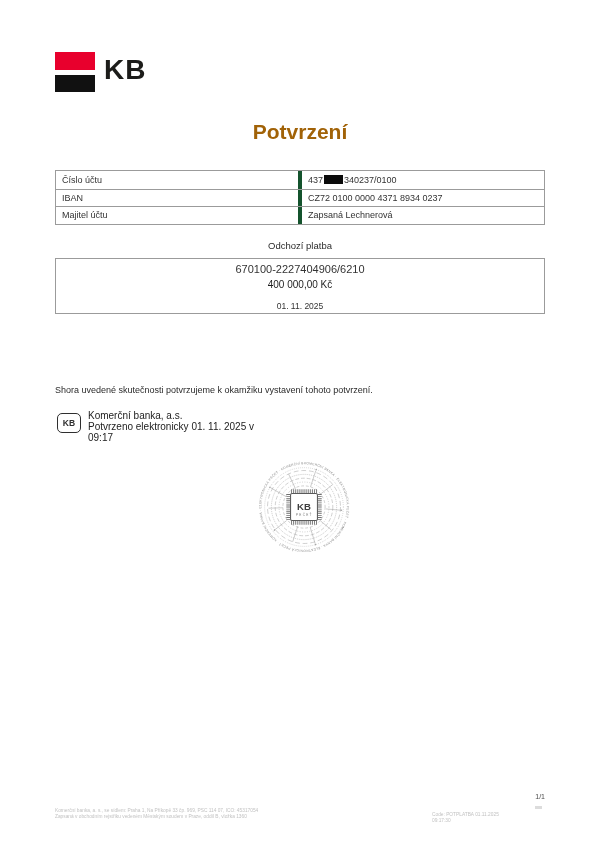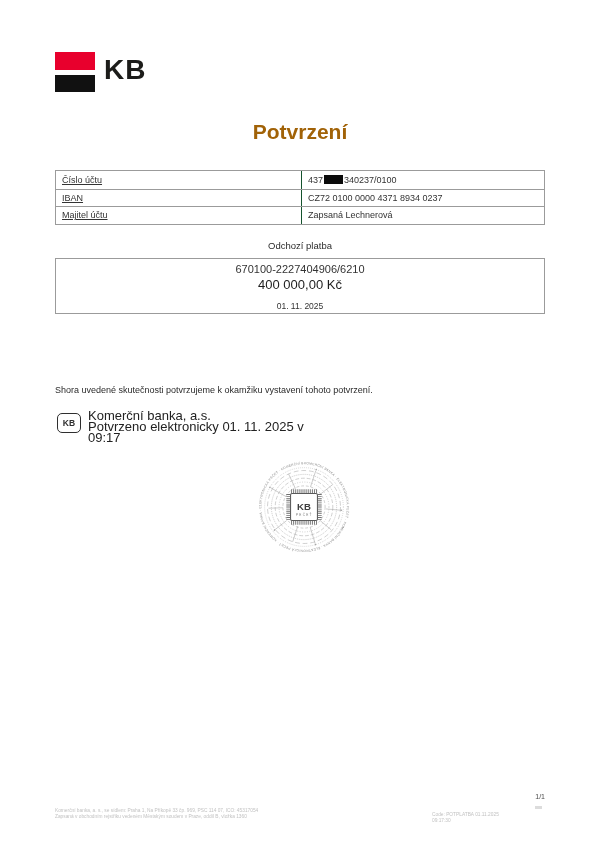--- a/index.html
+++ b/index.html
@@ -15,38 +15,38 @@
 
   
   .doc-title { position:absolute; left:0; right:0; top:120px; text-align:center; font-size:21px; font-weight:bold; color:#a16207; }
 
   
   .tbl { position:absolute; left:55px; width:490px; border:1px solid #9b9b9b; background:#fff; }
   .tbl1 { top:170px; }
   .tbl2 { top:332px; }
   .tbl-row { display:flex; height:17.5px; align-items:center; font-size:9px; color:#333; }
   .tbl-row + .tbl-row { border-top:1px solid #9b9b9b; }
-  .tbl-label { width:246px; padding-left:6px; border-right:1px solid #14532d; height:100%; display:flex; align-items:center;text-decoration:underline; }
+  .tbl-label { width:246px; padding-left:6px; border-right:4px solid #14532d; height:100%; display:flex; align-items:center; }
   .tbl-value { padding-left:6px; display:flex; align-items:center; }
   .redaction { display:inline-block; width:19px; height:9px; background:#0b0b0b; margin:0 1px; vertical-align:middle; }
 
   
   .section-header { position:absolute; left:0; right:0; top:240px; text-align:center; font-size:9.5px; color:#2b2b2b; }
   .payment-box { position:absolute; left:55px; top:258px; width:490px; height:56px; border:1px solid #9b9b9b; text-align:center; }
   .payment-ref { margin-top:5px; font-size:11px; line-height:10px; color:#333; }
-  .payment-amount { margin-top:3px; font-size:13px; line-height:16px; color:#1d1d1d; }
+  .payment-amount { margin-top:3px; font-size:10px; line-height:16px; color:#1d1d1d; }
   .payment-date { margin-top:8px; font-size:8.5px; line-height:10px; color:#333; }
 
   
   .confirm-text { position:absolute; left:55px; top:385px; width:490px; font-size:9px; color:#2b2b2b; }
 
   
   .signature { position:absolute; left:55px; top:411px; width:320px; }
   .kb-badge { position:absolute; left:2px; top:2px; width:24px; height:20px; border:1.5px solid #2f2f2f; border-radius:5px; display:flex; align-items:center; justify-content:center; font-size:8.5px; font-weight:bold; color:#2f2f2f; background:#fff; }
-  .signature-lines { margin-left:33px; font-size:13px; line-height:10.8px; color:#222; }
+  .signature-lines { margin-left:33px; font-size:10px; line-height:10.8px; color:#222; }
 
   
   .stamp { position:absolute; left:256px; top:459px; width:96px; height:96px; }
 
   
   .page-number { position:absolute; right:55px; top:793px; font-size:7px; color:#4a4a4a; text-align:right; }
   .page-number-smudge { position:absolute; right:58px; top:806px; width:7px; height:2.5px; background:#dcdcdc; }
   .footer-left { position:absolute; left:55px; top:808px; font-size:6px; line-height:7.5px; color:#c2c2c2; transform:scale(0.8); transform-origin:left top; white-space:nowrap; }
   .footer-right { position:absolute; left:432px; top:812px; font-size:6px; line-height:7.5px; color:#c2c2c2; transform:scale(0.8); transform-origin:left top; white-space:nowrap; }
 </style>

